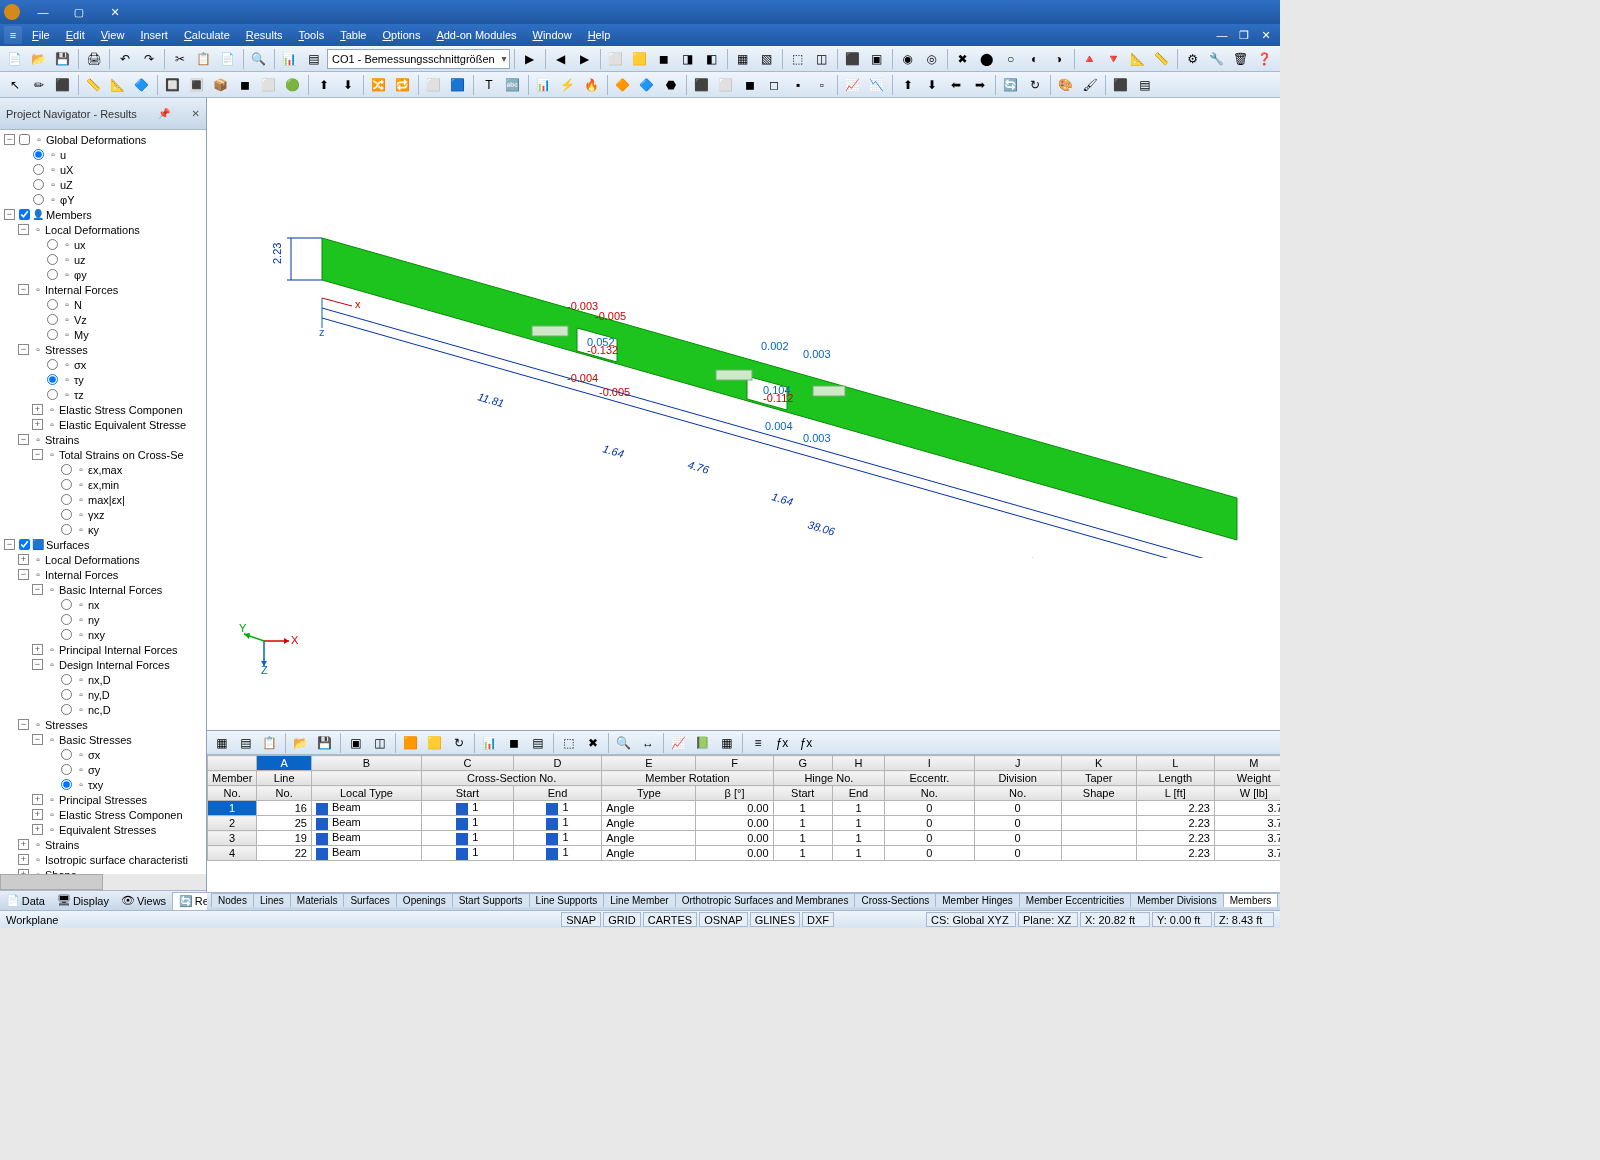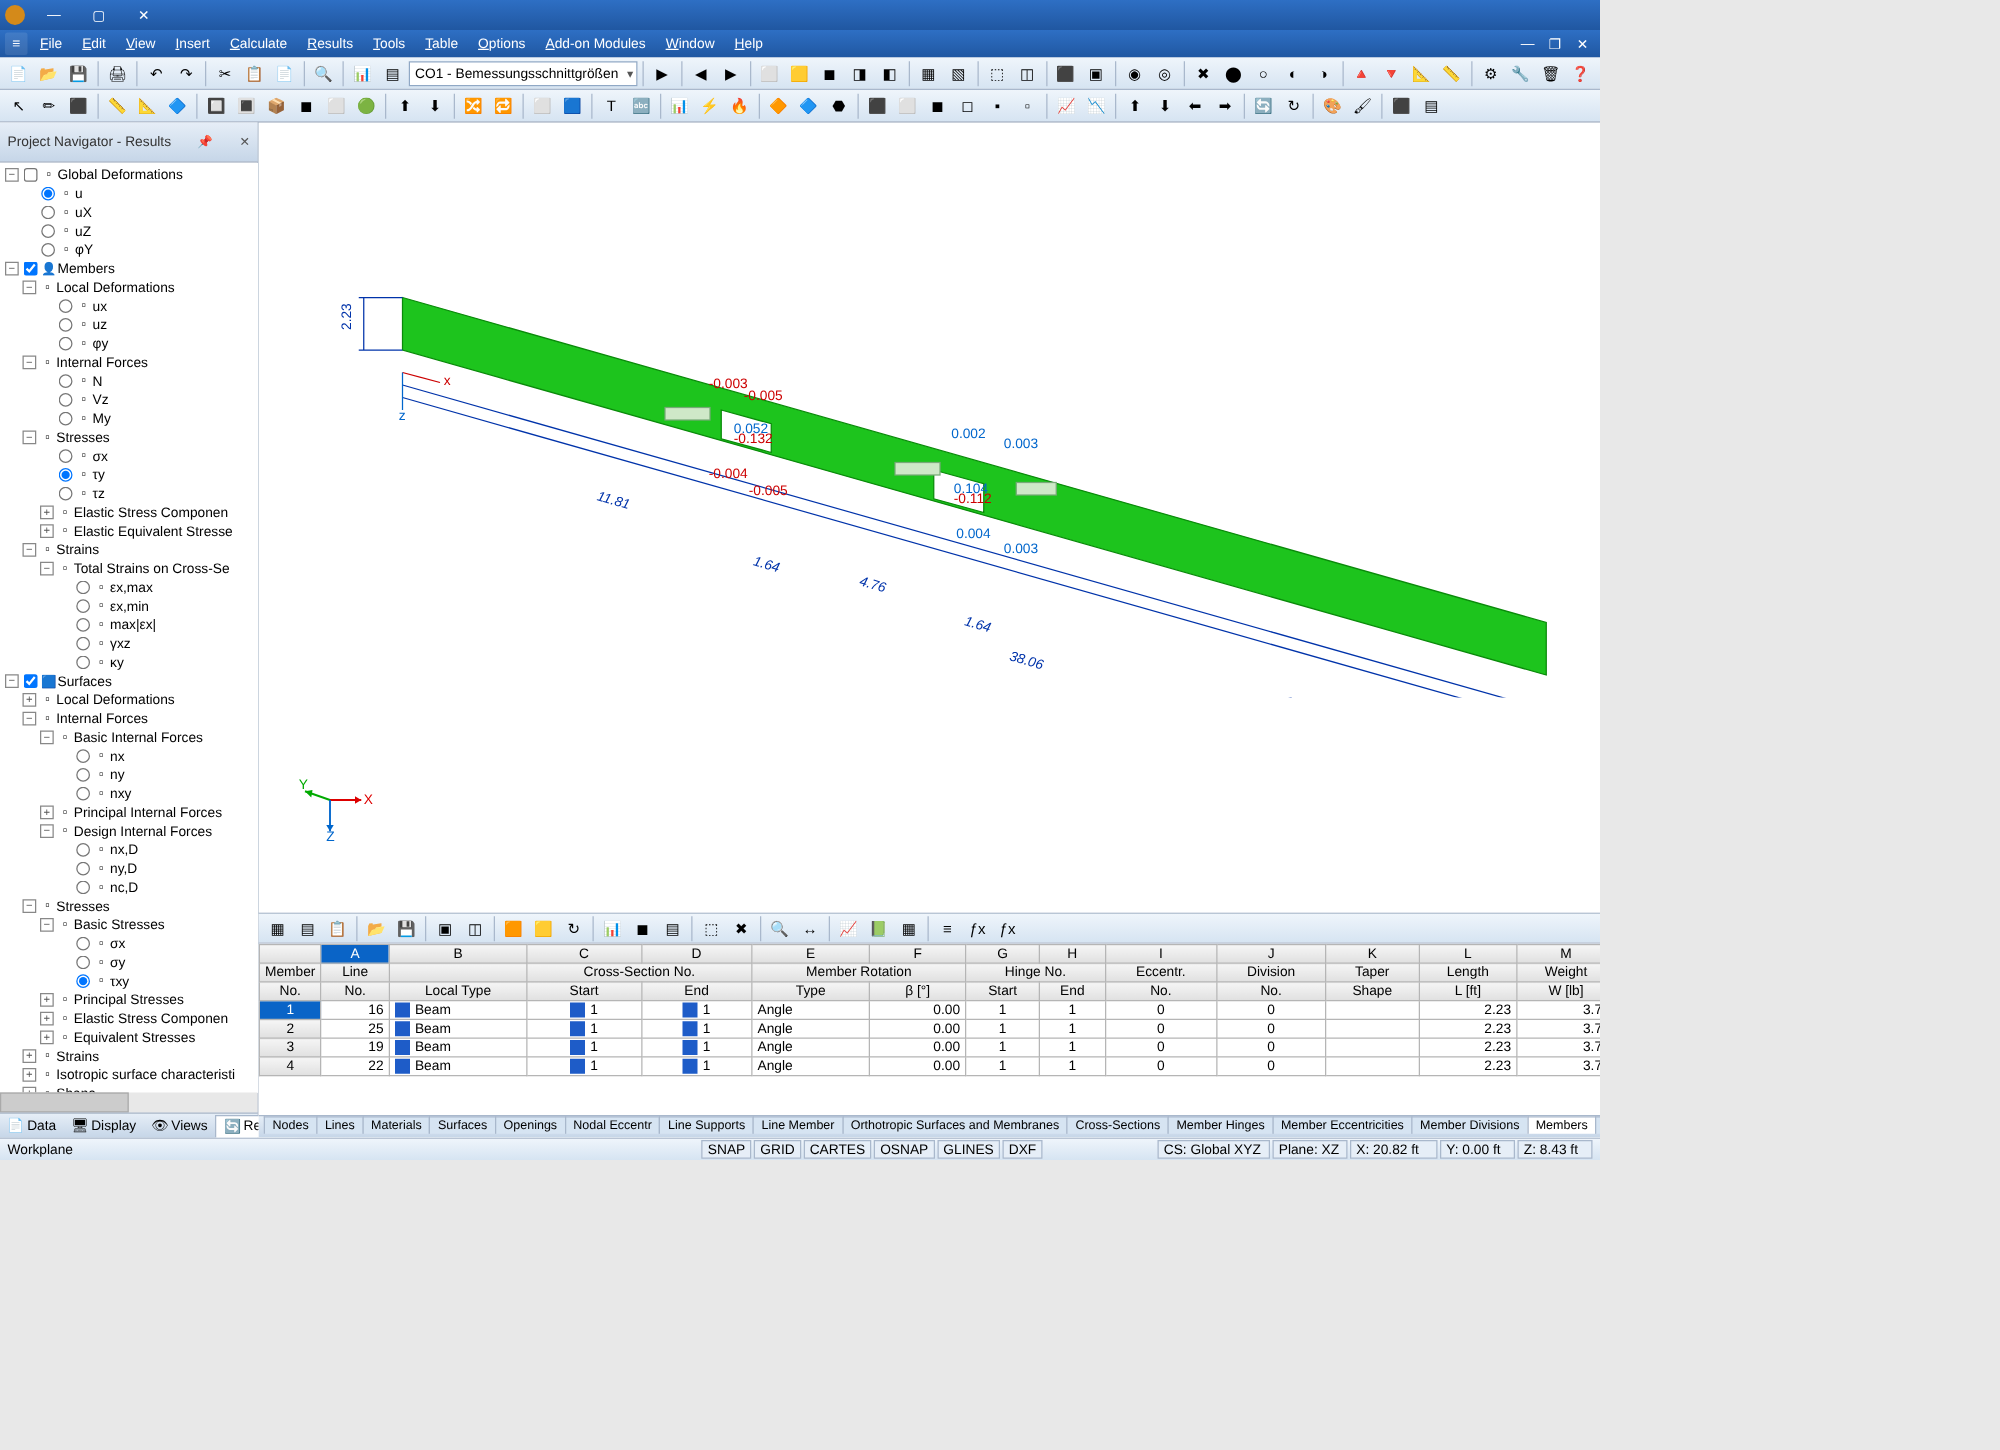--- a/index.html
+++ b/index.html
@@ -787,21 +787,21 @@
               </tr>
             </tbody>
           </table>
       </div>
       <div class="tabs" id="tabs">
           <div class="tab">Nodes</div>
           <div class="tab">Lines</div>
           <div class="tab">Materials</div>
           <div class="tab">Surfaces</div>
           <div class="tab">Openings</div>
-          <div class="tab">Nodal Eccentr</div>
+          <div class="tab">Start Supports</div>
           <div class="tab">Line Supports</div>
           <div class="tab">Line Member</div>
           <div class="tab">Orthotropic Surfaces and Membranes</div>
           <div class="tab">Cross-Sections</div>
           <div class="tab">Member Hinges</div>
           <div class="tab">Member Eccentricities</div>
           <div class="tab">Member Divisions</div>
           <div class="tab active">Members</div>
           <div class="tab">Member Elastic Foundations</div>
           <div class="nav-arr">

